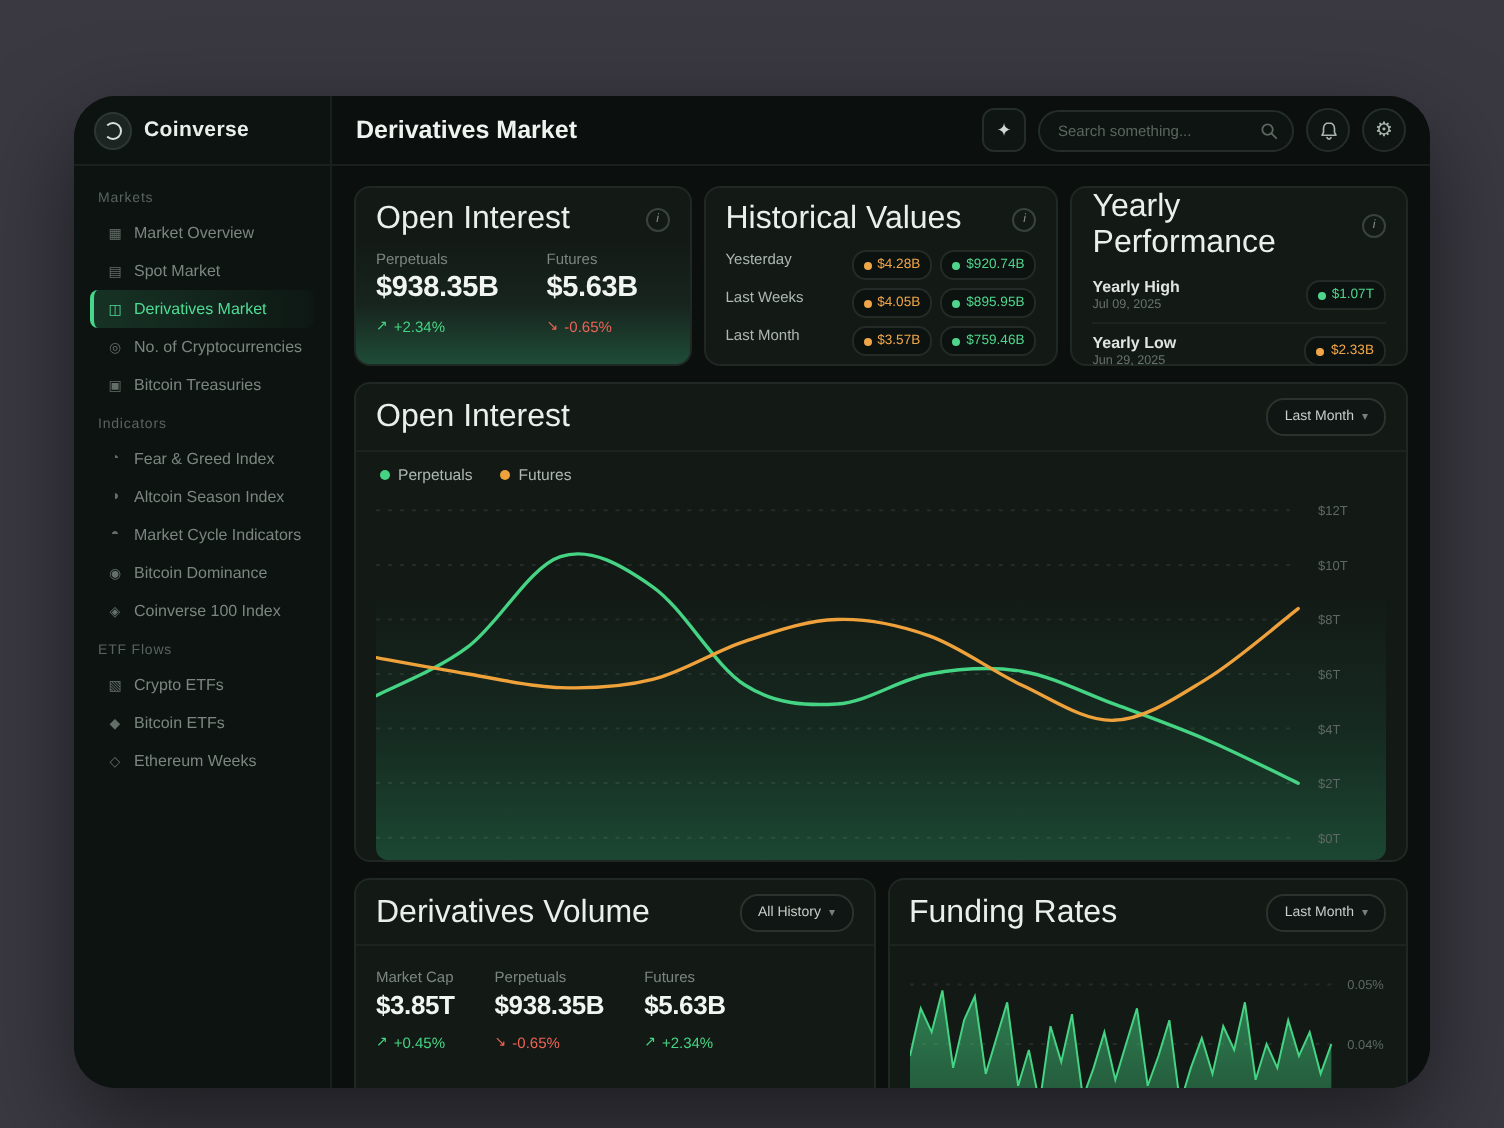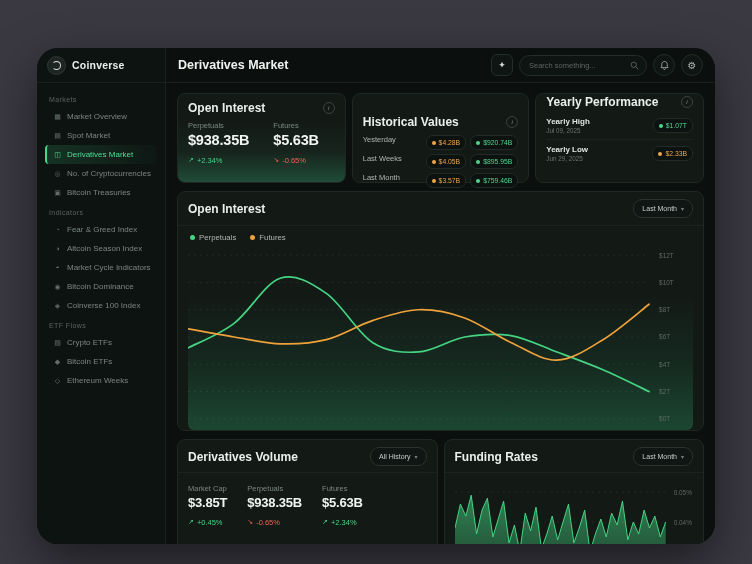--- a/index.html
+++ b/index.html
@@ -31,34 +31,34 @@
   .glyph-gear::before{content:"⚙";font-size:10px}
   .search{display:flex;align-items:center;width:128px;height:21px;border:1px solid #242d28;border-radius:11px;background:#0e1412;padding:0 7px;gap:5px;box-sizing:border-box}
   .search input{flex:1;background:none;border:0;outline:0;color:#cfd8d2;font-size:7.5px;font-family:inherit;min-width:0}
   .search input::placeholder{color:#5b665f}
   
   .content{flex:1;padding:10px 11px;display:flex;flex-direction:column;gap:8px;overflow:hidden}
   .card{background:#131a16;border:1px solid #1f2823;border-radius:8px;box-sizing:border-box}
   .row1{display:flex;gap:6px;height:90px;min-height:90px}
   .card-head{display:flex;align-items:center;justify-content:space-between}
   .card-head.ruled{margin:0 -10px;padding:0 10px 6px;border-bottom:1px solid #1d2420}
-  .card-title{font-size:12px;font-weight:700;color:#e9efeb}
+  .card-title{font-size:16px;font-weight:400;color:#e9efeb}
   .info{width:10px;height:10px;border:1px solid #39433d;border-radius:50%;color:#8a948e;font-size:6px;
         display:flex;align-items:center;justify-content:center;cursor:pointer;flex:none}
   .info::before{content:"i";font-style:italic}
   .c-oi{flex:1;padding:7px 10px;background:linear-gradient(180deg,#131a16 0%,#131a16 30%,#17241d 66%,#1f4c38 100%)}
   .oi-stats{display:flex;gap:24px;margin-top:6px}
   .stat-label{font-size:7.5px;color:#7b867f}
   .stat-value{font-size:14.5px;font-weight:700;color:#f0f5f1;margin-top:2px;letter-spacing:-.2px}
   .chg{display:inline-flex;align-items:center;gap:3px;font-size:7.5px;margin-top:3px}
   .chg.up{color:#45d483}.chg.down{color:#ef6355}
   .chg .arrow{font-size:7px}
   .chg.up .arrow::before{content:"↗"}
   .chg.down .arrow::before{content:"↘"}
-  .c-hist{flex:1.06;padding:21px 10px}
+  .c-hist{flex:1.06;padding:7px 10px}
   .h-rows{margin-top:6px;display:flex;flex-direction:column;gap:4px}
   .h-row{display:flex;align-items:flex-start;justify-content:space-between}
   .h-label{font-size:7.5px;color:#aeb7b1}
   .pills{display:flex;gap:4px}
   .pill{display:inline-flex;align-items:center;gap:3px;height:13px;padding:0 5px;border-radius:7px;background:#0c1210;border:1px solid #222b26;font-size:6.8px}
   .pill .dot{width:4px;height:4px;border-radius:50%}
   .pill.orange{color:#f0a648}.pill.orange .dot{background:#f0a648}
   .pill.green{color:#4fd68c}.pill.green .dot{background:#4fd68c}
   .c-year{flex:1;padding:1px 10px}
   .y-rows{margin-top:3px}

